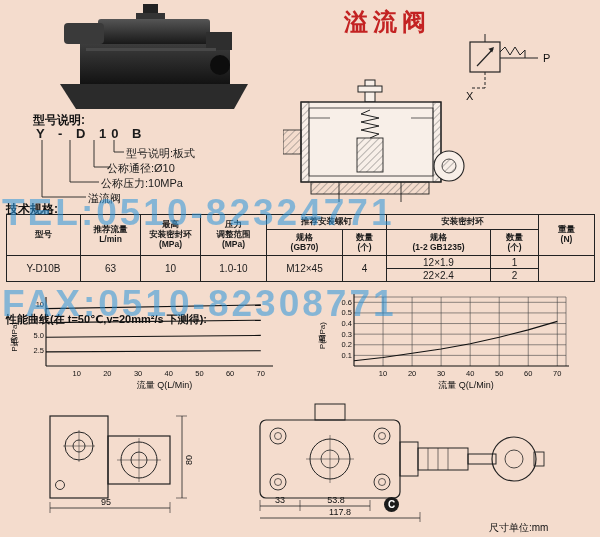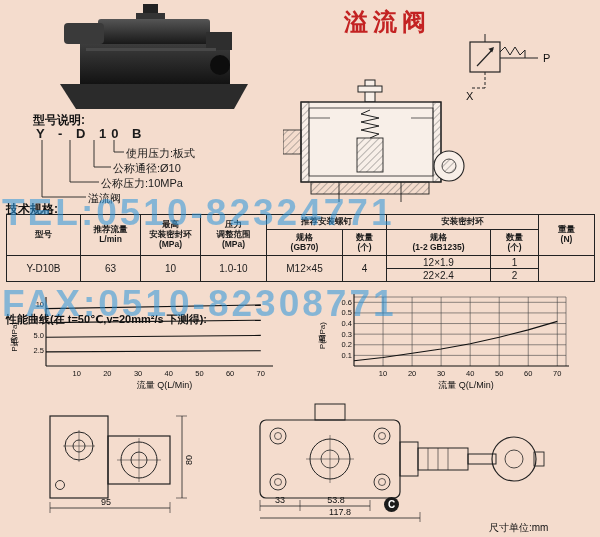--- a/index.html
+++ b/index.html
@@ -103,22 +103,22 @@
   <div class="abs model-heading" style="left:33px;top:112px">型号说明:</div>
   <div class="abs model-code" style="left:36px;top:126px">Y - D 10 B</div>
   <div class="abs" style="left:40px;top:140px">
     <svg width="92" height="62" viewBox="0 0 92 62">
       <polyline points="74,0 74,12 84,12" fill="none" stroke="#222" stroke-width="0.9"></polyline>
       <polyline points="54,0 54,27 71,27" fill="none" stroke="#222" stroke-width="0.9"></polyline>
       <polyline points="30,0 30,42 59,42" fill="none" stroke="#222" stroke-width="0.9"></polyline>
       <polyline points="2,0 2,57 46,57" fill="none" stroke="#222" stroke-width="0.9"></polyline>
     </svg>
   </div>
-  <div class="abs model-label" style="left:126px;top:146px">使用压力:板式</div>
-  <div class="abs model-label" style="left:113px;top:161px">公称通径:Ø10</div>
+  <div class="abs model-label" style="left:126px;top:146px">型号说明:板式</div>
+  <div class="abs model-label" style="left:107px;top:161px">公称通径:Ø10</div>
   <div class="abs model-label" style="left:101px;top:176px">公称压力:10MPa</div>
   <div class="abs model-label" style="left:88px;top:191px">溢流阀</div>
 
   <div class="abs tech-heading" style="left:6px;top:201px">技术规格:</div>
 
   <table class="spec-table abs" style="left:6px;top:214px">
     <colgroup>
       <col style="width:74px">
         <col style="width:60px">
         <col style="width:60px">

